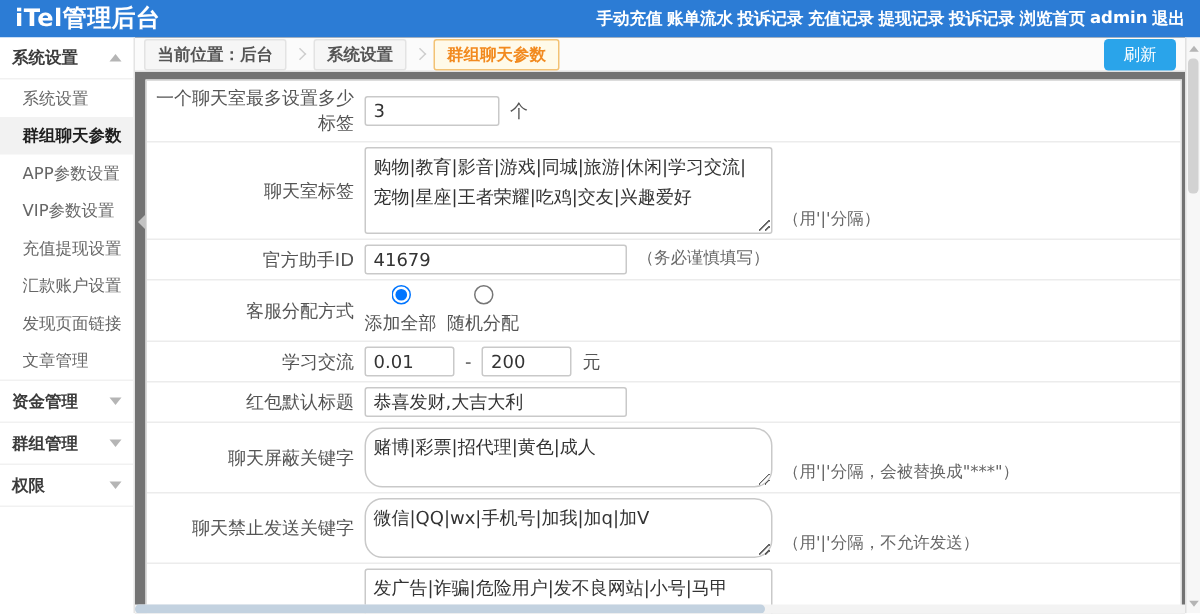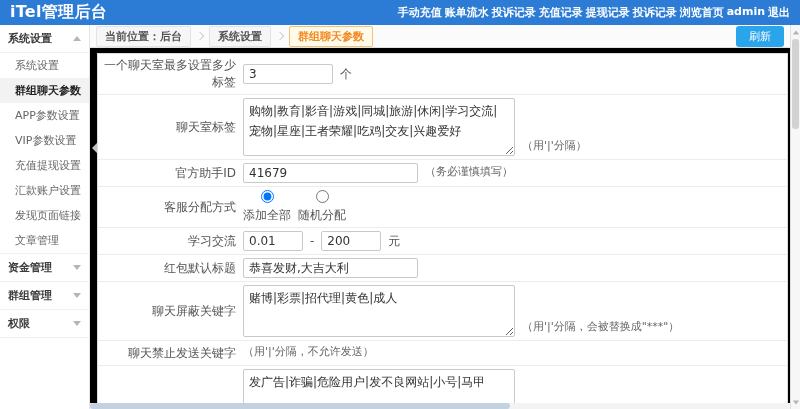--- a/index.html
+++ b/index.html
@@ -24,38 +24,38 @@
   .sb-item.active { background:#f2f2f2; color:#1f1f1f; font-weight:bold; }
   .tri { width:0; height:0; display:inline-block; }
   .tri-up   { border-left:4px solid transparent; border-right:4px solid transparent; border-bottom:5px solid #b5b5b5; }
   .tri-down { border-left:4px solid transparent; border-right:4px solid transparent; border-top:5px solid #b5b5b5; }
   .tri-left { border-top:5px solid transparent; border-bottom:5px solid transparent; border-right:5px solid #c3c3c3; }
 
   
   .collapse-handle { position:absolute; left:90px; top:128px; width:9px; height:40px; display:flex; align-items:center; justify-content:center; cursor:pointer; }
 
   
-  .main { flex:1; background:#000000; position:relative; overflow:hidden; }
+  .main { flex:1; background:#737373; position:relative; overflow:hidden; }
   .crumb-bar { height:23px; background:#fbfbfb; border-bottom:1px solid #e2e2e2; display:flex; align-items:center; gap:5px; padding:0 6px; font-size:11px; }
   .crumb { padding:2px 8px; border:1px solid #e3e3e3; background:#f6f6f6; color:#555; font-weight:bold; border-radius:2px; cursor:default; }
   .crumb.link { cursor:pointer; }
   .crumb.active { border-color:#f3c274; background:#fffae9; color:#f28a1f; }
   .crumb-sep { width:6px; height:6px; border-top:1px solid #cfcfcf; border-right:1px solid #cfcfcf; transform:rotate(45deg); margin:0 1px; flex-shrink:0; }
   .refresh-btn { margin-left:auto; background:#2aa4ea; color:#fff; border:none; border-radius:3px; font-size:11px; padding:3px 13px; cursor:pointer; font-family:inherit; }
 
   
   .panel { background:#fff; border:1px solid #dcdcdc; margin:5px 2px 0 7px; }
   .form-row { display:flex; align-items:center; border-bottom:1px solid #ececec; padding:3px 0; min-height:24px; }
   .row-label { width:145px; flex-shrink:0; text-align:right; padding-right:7px; font-size:12px; color:#555; }
   .row-control { flex:1; display:flex; align-items:center; gap:7px; font-size:12px; color:#555; }
   .form-row.tall .row-control { align-items:flex-end; }
   .text-input { border:1px solid #c9c9c9; border-radius:2px; height:20px; font-size:12px; color:#333; padding:1px 5px; font-family:inherit; }
   .w90 { width:90px; } .w146 { width:175px; } .w44 { width:60px; }
   .textarea { border:1px solid #c9c9c9; border-radius:2px; width:272px; font-size:12px; color:#333; padding:2px 5px; font-family:inherit; resize:both; line-height:1.7; }
-  .h58 { height:58px; } .h54 { height:52px; } .h46 { height:46px; }
+  .h58 { height:58px; } .h54 { height:40px;border-radius:12px; } .h46 { height:46px; }
   .hint { font-size:11px; color:#666; padding-bottom:3px; white-space:nowrap; }
   .suffix { font-size:12px; color:#555; }
   .radio-opt { display:inline-flex; align-items:center; gap:4px; cursor:pointer;flex-direction:column; }
   .radio-opt input { margin:0; cursor:pointer; }
 
   
   .vscroll { width:10px; background:#f7f7f7; border-left:1px solid #e0e0e0; flex-shrink:0; position:relative; }
   .v-arrow { position:absolute; left:0; width:9px; height:12px; display:flex; align-items:center; justify-content:center; cursor:pointer; }
   .v-arrow.up { top:1px; } .v-arrow.down { bottom:1px; }
   .v-arrow .tri-up, .v-arrow .tri-down { transform:scale(.8); }
@@ -185,20 +185,21 @@
           <div class="row-label">聊天屏蔽关键字</div>
           <div class="row-control">
             <textarea class="textarea h54" style="">赌博|彩票|招代理|黄色|成人</textarea>
             <span class="hint">（用'|'分隔，会被替换成"***"）</span>
           </div>
         </div>
 
         <div class="form-row tall">
           <div class="row-label">聊天禁止发送关键字</div>
           <div class="row-control">
+            <textarea class="textarea h54" style="">微信|QQ|wx|手机号|加我|加q|加V</textarea>
             <span class="hint">（用'|'分隔，不允许发送）</span>
           </div>
         </div>
 
         <div class="form-row tall">
           <div class="row-label"></div>
           <div class="row-control">
             <textarea class="textarea h46" style="">发广告|诈骗|危险用户|发不良网站|小号|马甲</textarea>
           </div>
         </div>

